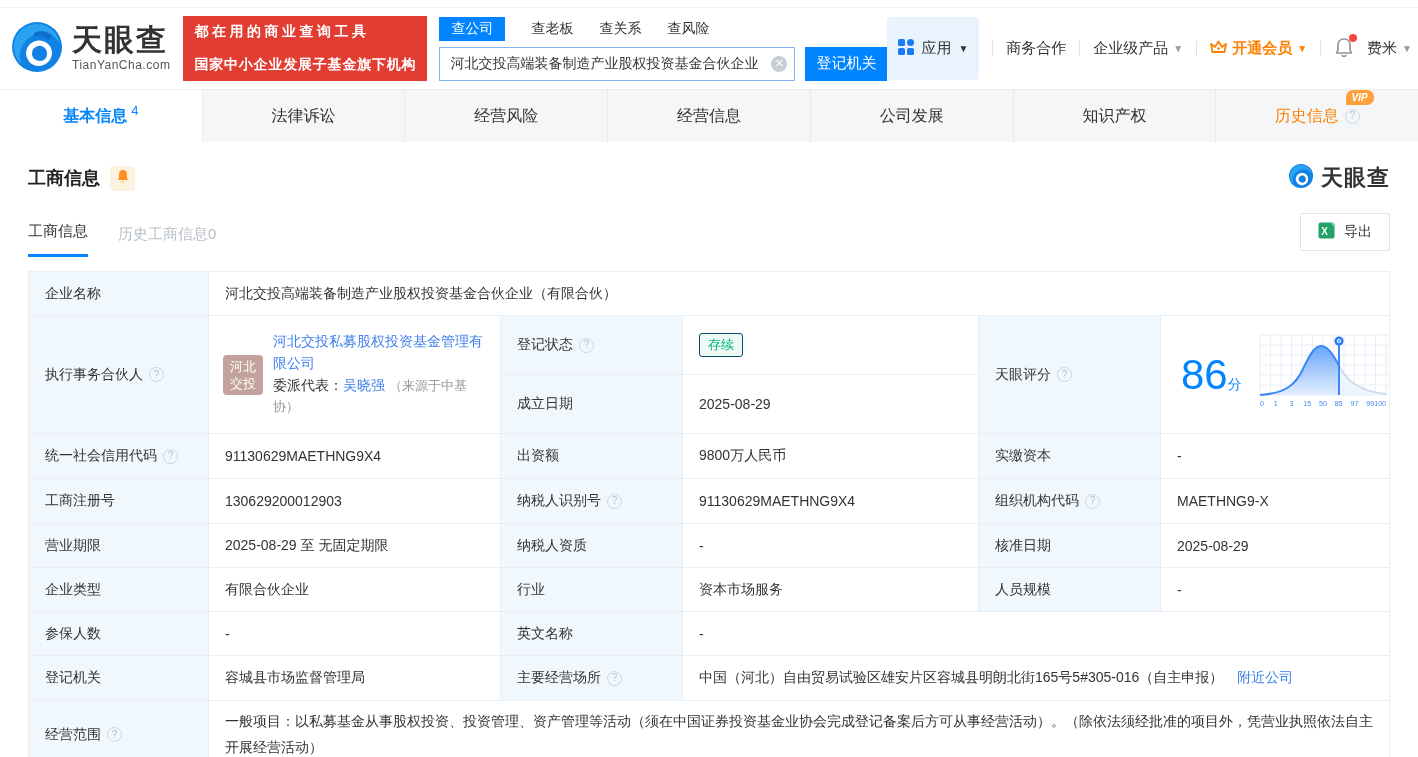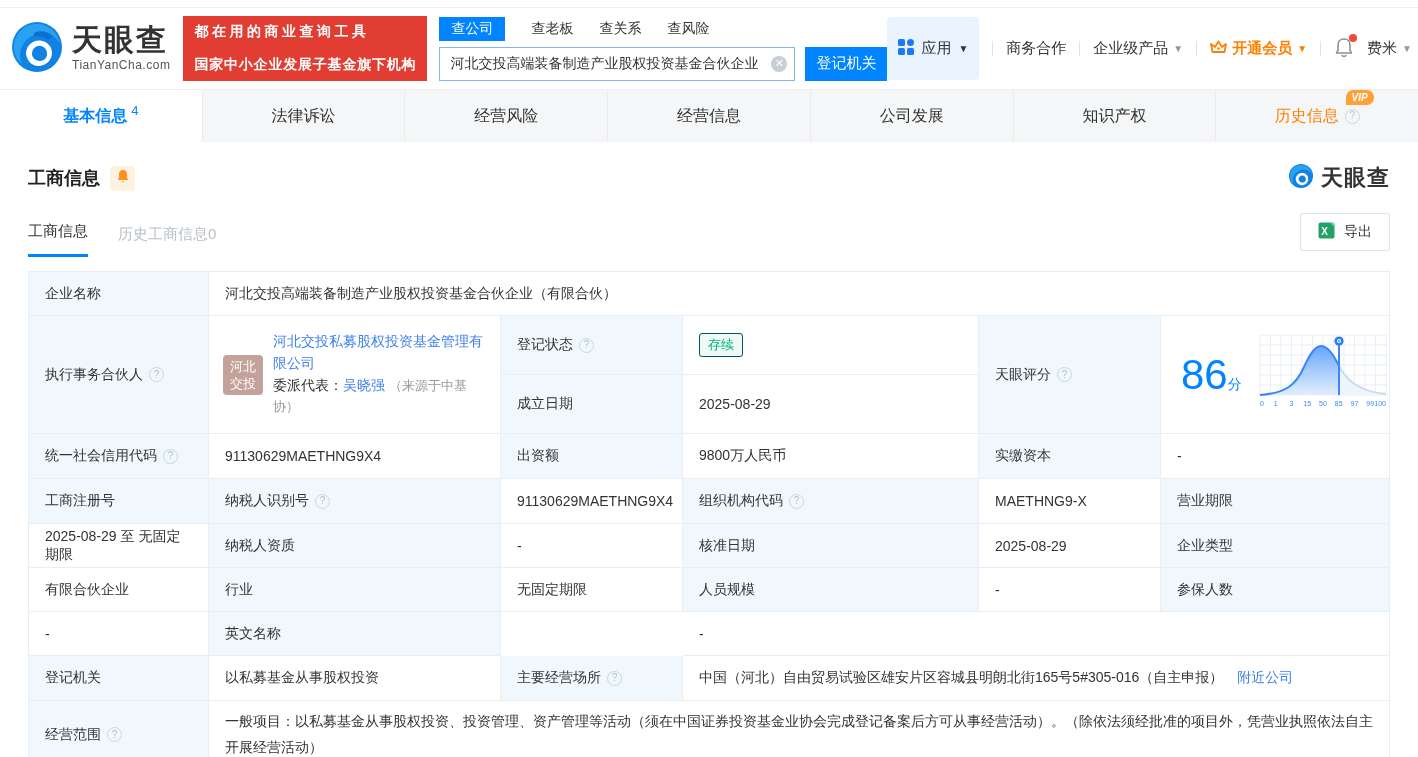--- a/index.html
+++ b/index.html
@@ -354,20 +354,23 @@
     <div class="cell lbl">
         <span>实缴资本</span>
       </div>
     <div class="cell">
         <span>-</span>
       </div>
 
     <div class="cell lbl">
         <span>工商注册号</span>
       </div>
+    <div class="cell">
+        <span>130629200012903</span>
+      </div>
     <div class="cell lbl">
       <span>纳税人识别号</span>
       <span class="help">?</span>
     </div>
     <div class="cell">
         <span>91130629MAETHNG9X4</span>
       </div>
     <div class="cell lbl">
       <span>组织机构代码</span>
       <span class="help">?</span>
@@ -398,21 +401,21 @@
     <div class="cell lbl">
         <span>企业类型</span>
       </div>
     <div class="cell">
         <span>有限合伙企业</span>
       </div>
     <div class="cell lbl">
         <span>行业</span>
       </div>
     <div class="cell">
-        <span>无固定期限</span>
+        <span>资本市场服务</span>
       </div>
     <div class="cell lbl">
         <span>人员规模</span>
       </div>
     <div class="cell">
         <span>-</span>
       </div>
 
     <div class="cell lbl">
         <span>参保人数</span>
@@ -424,21 +427,21 @@
         <span>英文名称</span>
       </div>
     <div class="cell c4-6">
         <span>-</span>
       </div>
 
     <div class="cell lbl">
         <span>登记机关</span>
       </div>
     <div class="cell">
-        <span>以私募基金从事股权投资</span>
+        <span>容城县市场监督管理局</span>
       </div>
     <div class="cell lbl">
       <span>主要经营场所</span>
       <span class="help">?</span>
     </div>
     <div class="cell c4-6 addr-cell">
       <span>中国（河北）自由贸易试验区雄安片区容城县明朗北街165号5#305-016（自主申报）</span>
       <span class="link">附近公司</span>
     </div>
 

